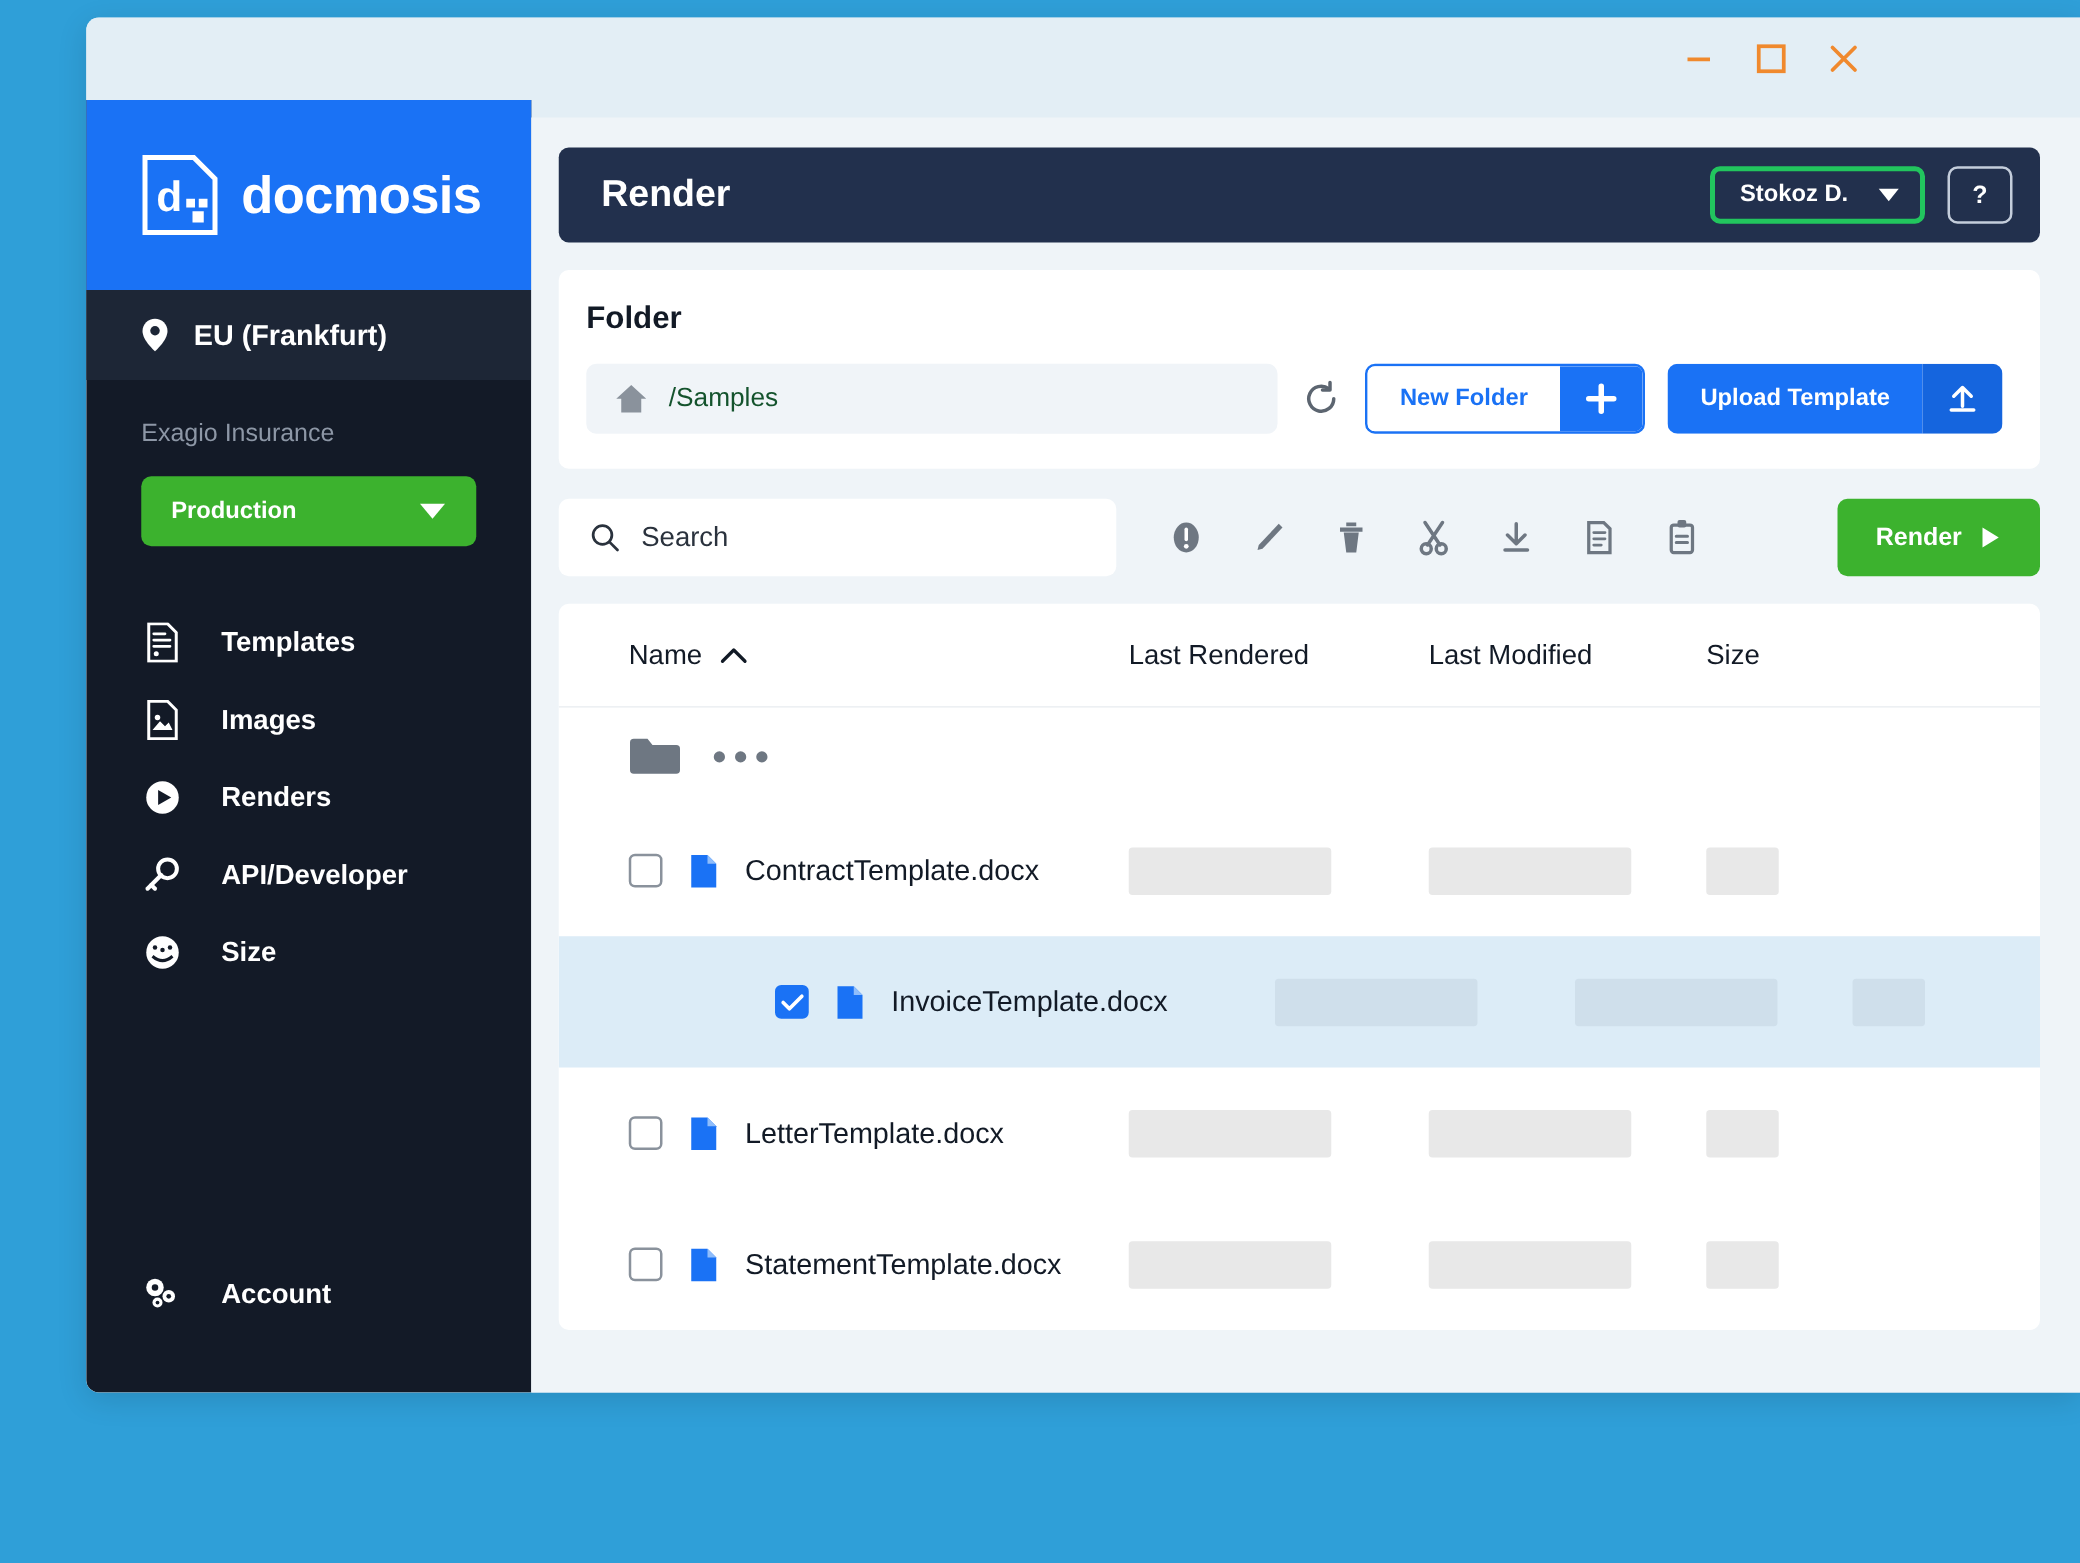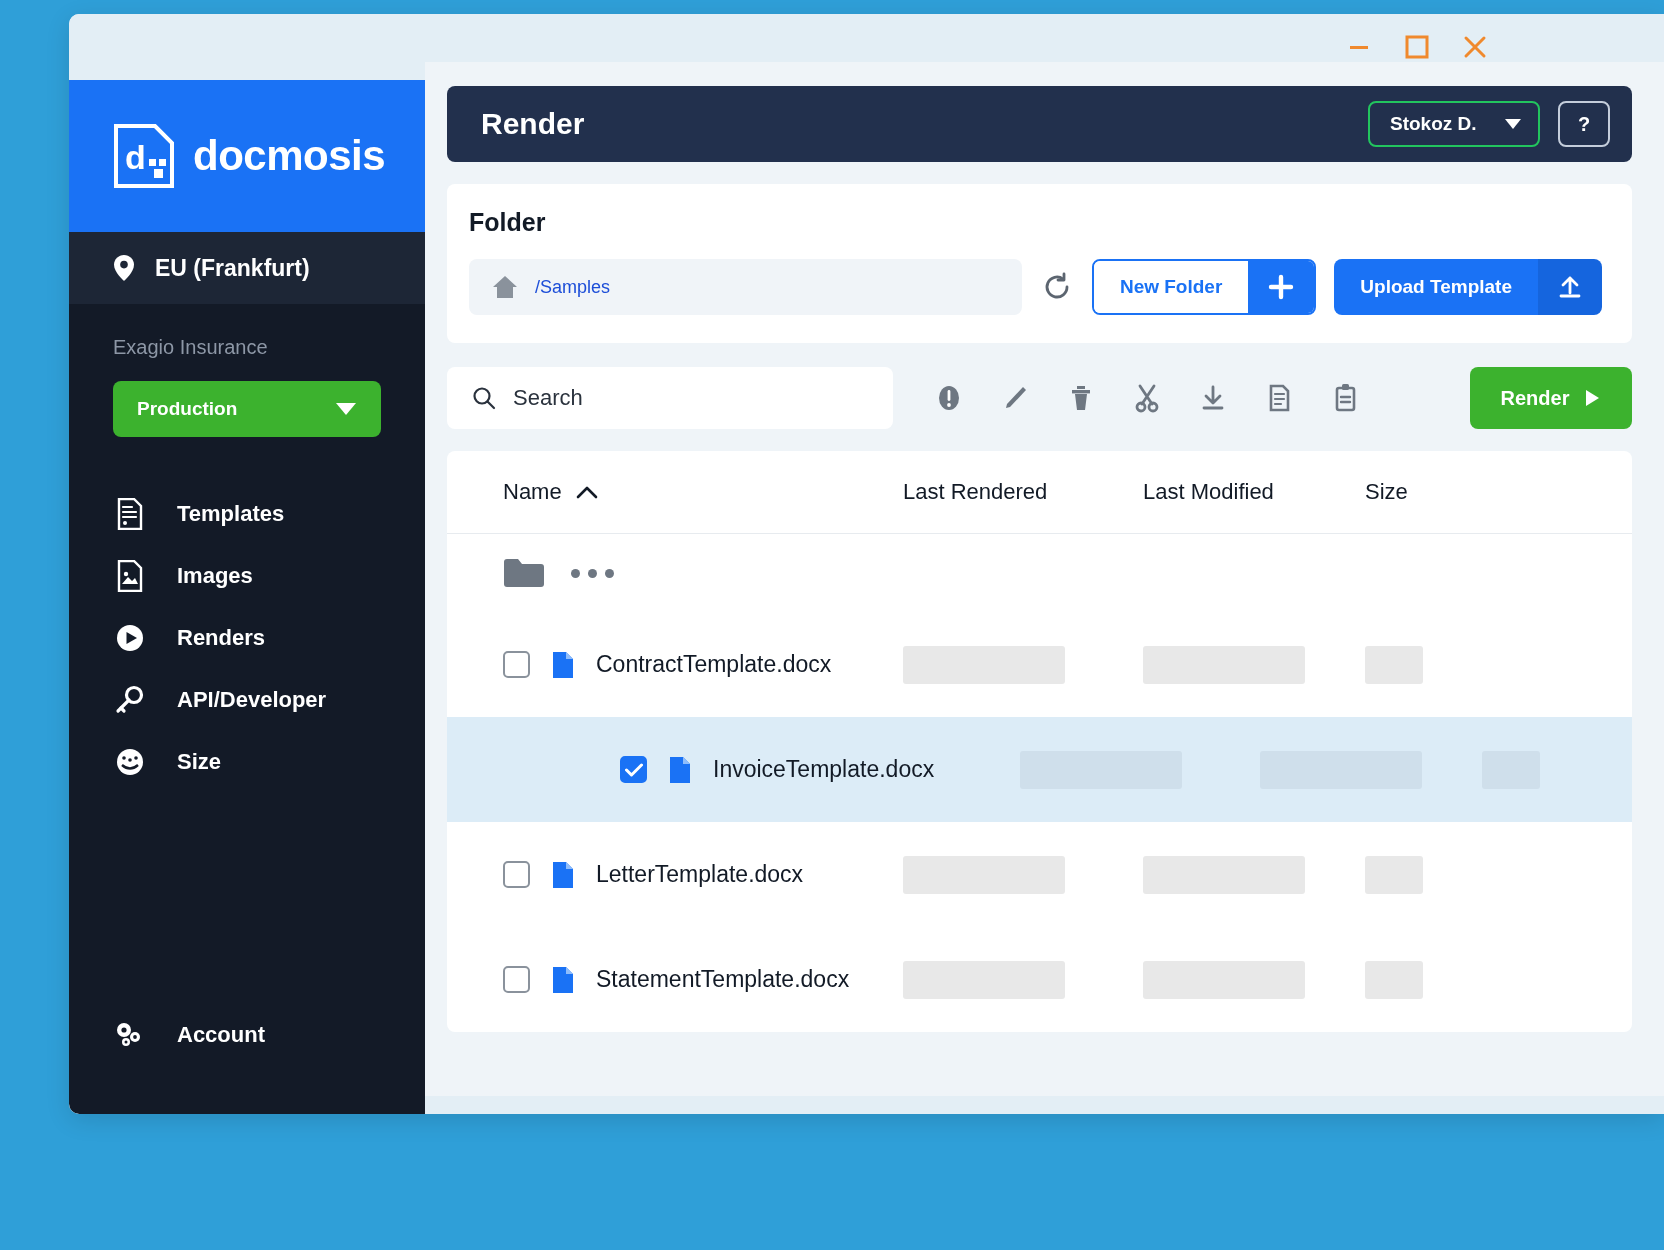--- a/index.html
+++ b/index.html
@@ -68,32 +68,32 @@
   .nav-item {
     display: flex; align-items: center; gap: 30px;
     height: 62px; padding-left: 44px; cursor: pointer;
   }
   .nav-item .ico { width: 34px; display: flex; justify-content: center; }
   .nav-item .lbl { color: #fff; font-size: 22px; font-weight: 700; }
   .nav-bottom { position: absolute; left: 0; bottom: 48px; width: 100%; }
 
   
   .main {
-    position: absolute; left: 356px; top: 48px;
+    position: absolute; left: 356px; top: 80px;
     width: 1239px; height: 1034px;
     background: #eff4f8;
     padding: 24px 32px 0 22px;
   }
   .topbar {
     height: 76px; background: #22304d; border-radius: 8px;
     display: flex; align-items: center; padding: 0 22px 0 34px;
   }
   .topbar h1 { color: #fff; font-size: 30px; font-weight: 700; flex: 1; }
   .user-btn {
-    height: 46px; min-width: 172px; border: 2px solid #22c55e; border-radius: 8px;
+    height: 46px; min-width: 172px; border: 4px solid #22c55e; border-radius: 8px;
     display: flex; align-items: center; justify-content: space-between;
     padding: 0 16px 0 20px; cursor: pointer; gap: 18px;
   }
   .user-btn span { color: #fff; font-size: 19px; font-weight: 700; }
   .help-btn {
     margin-left: 18px; width: 52px; height: 46px;
     border: 2px solid #c4cddb; border-radius: 8px;
     display: flex; align-items: center; justify-content: center; cursor: pointer;
     color: #fff; font-size: 20px; font-weight: 700;
   }
@@ -102,21 +102,21 @@
     margin-top: 22px; background: #fff; border-radius: 8px;
     padding: 24px 30px 28px 22px;
   }
   .panel h2 { font-size: 25px; font-weight: 700; color: #121a26; margin-bottom: 22px; }
   .folder-row { display: flex; align-items: center; gap: 0; }
   .path-box {
     flex: 1; height: 56px; background: #f0f4f8; border-radius: 8px;
     display: flex; align-items: center; gap: 16px; padding: 0 22px;
     cursor: text;
   }
-  .path-box .txt { font-size: 18px; color: #1d4ed8; }
+  .path-box .txt { font-size: 21px; color: #14532d; }
   .refresh-btn { width: 70px; display:flex; align-items:center; justify-content:center; cursor: pointer; }
   .newfolder {
     display: flex; height: 56px; border-radius: 8px; overflow: hidden;
     border: 2px solid #1a72f5; cursor: pointer;
   }
   .newfolder .lbl {
     background: #fff; color: #1a72f5; font-size: 19px; font-weight: 700;
     display: flex; align-items: center; padding: 0 26px;
   }
   .newfolder .plus {

